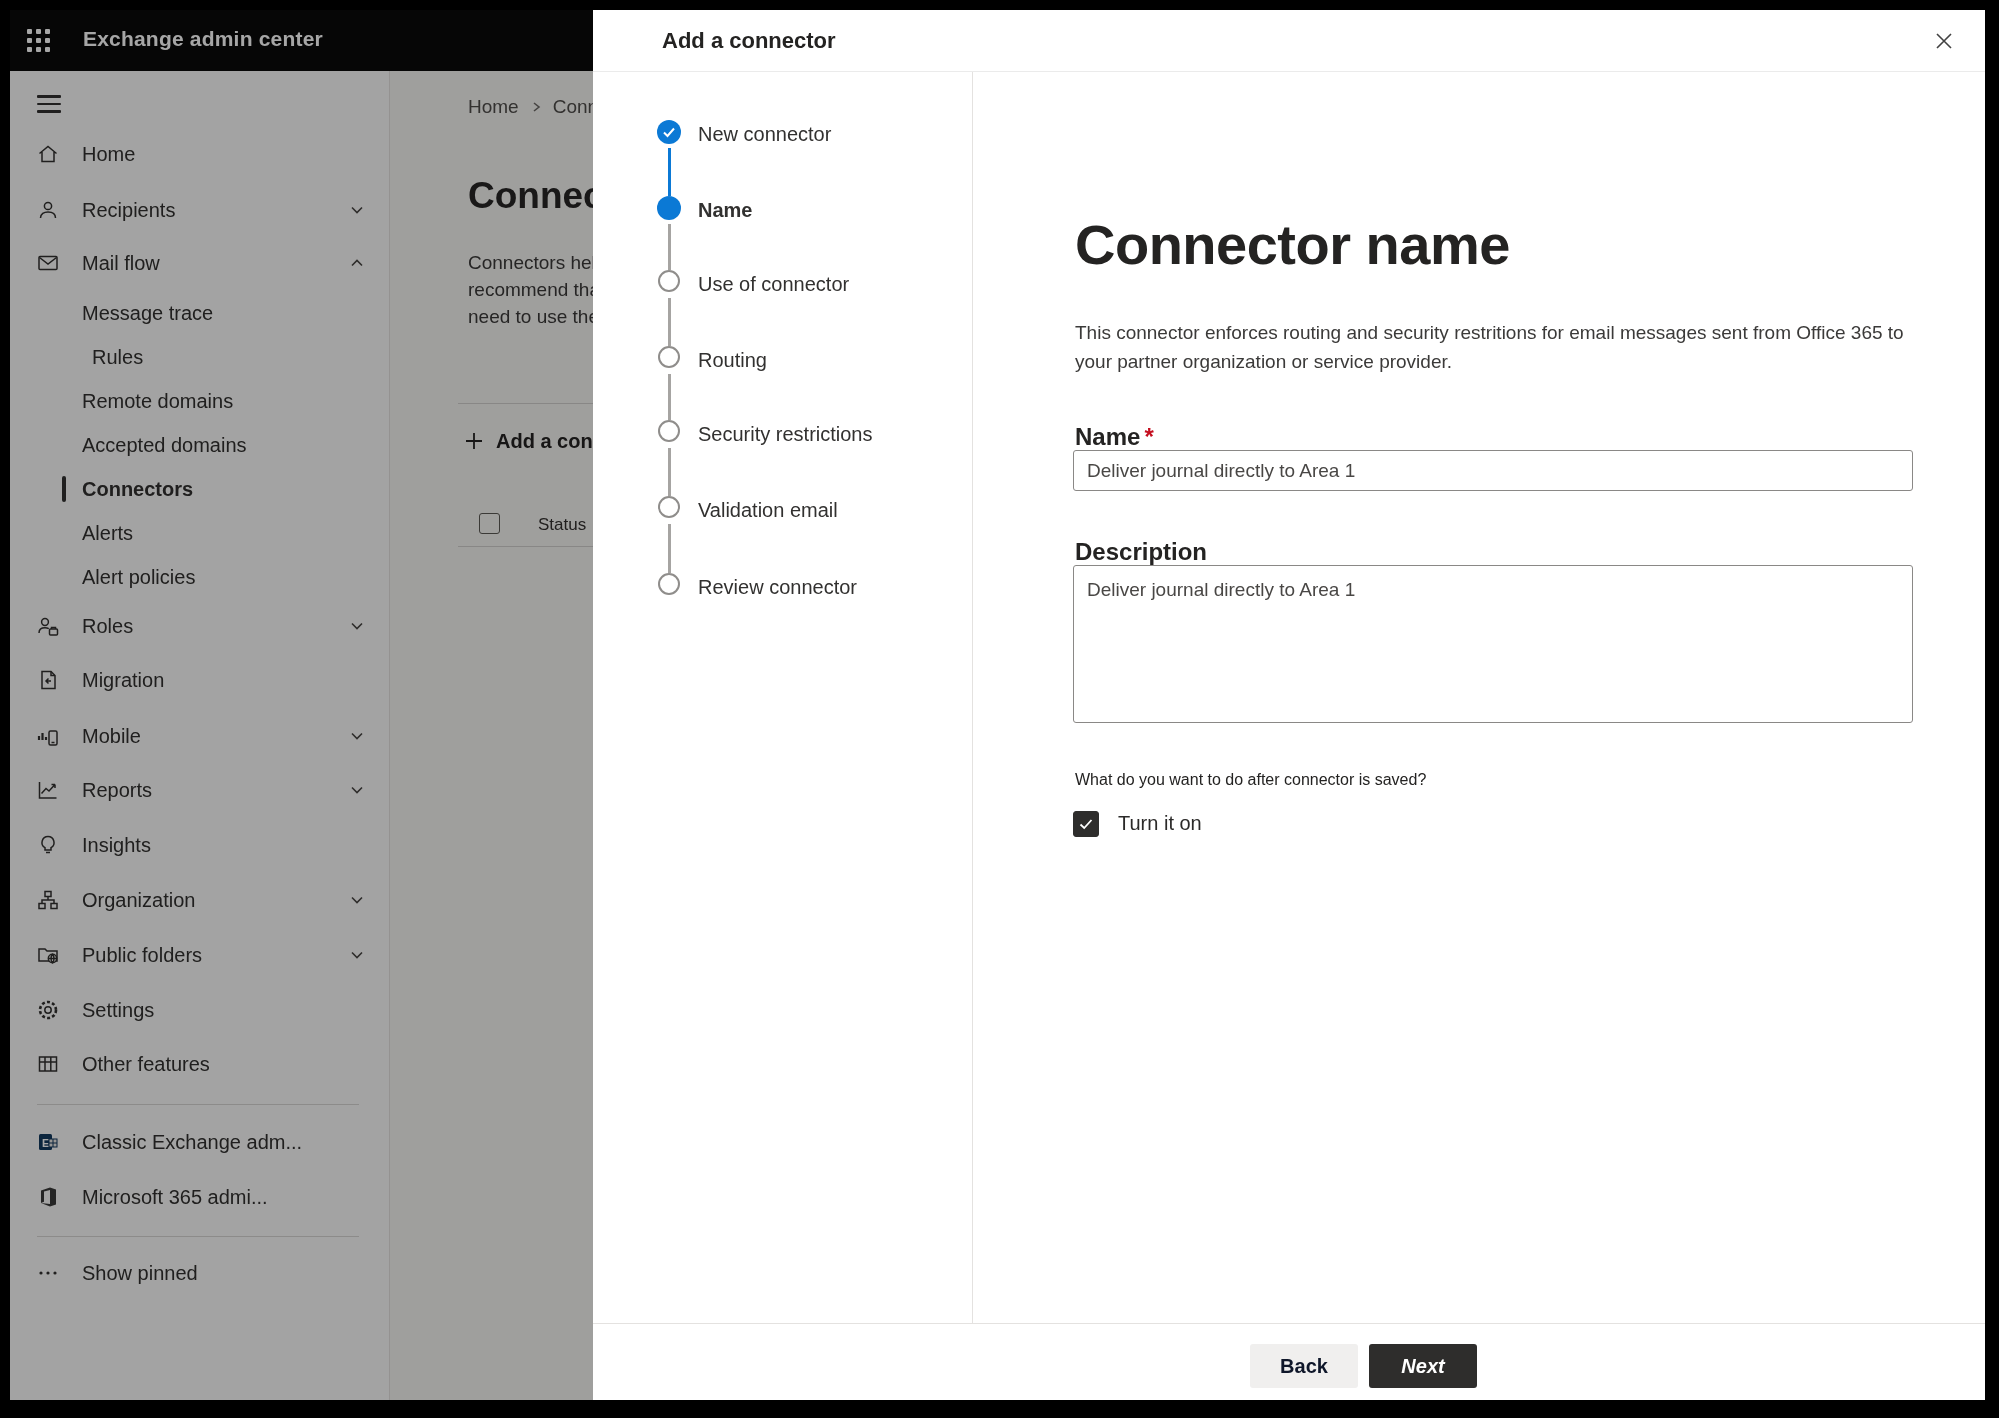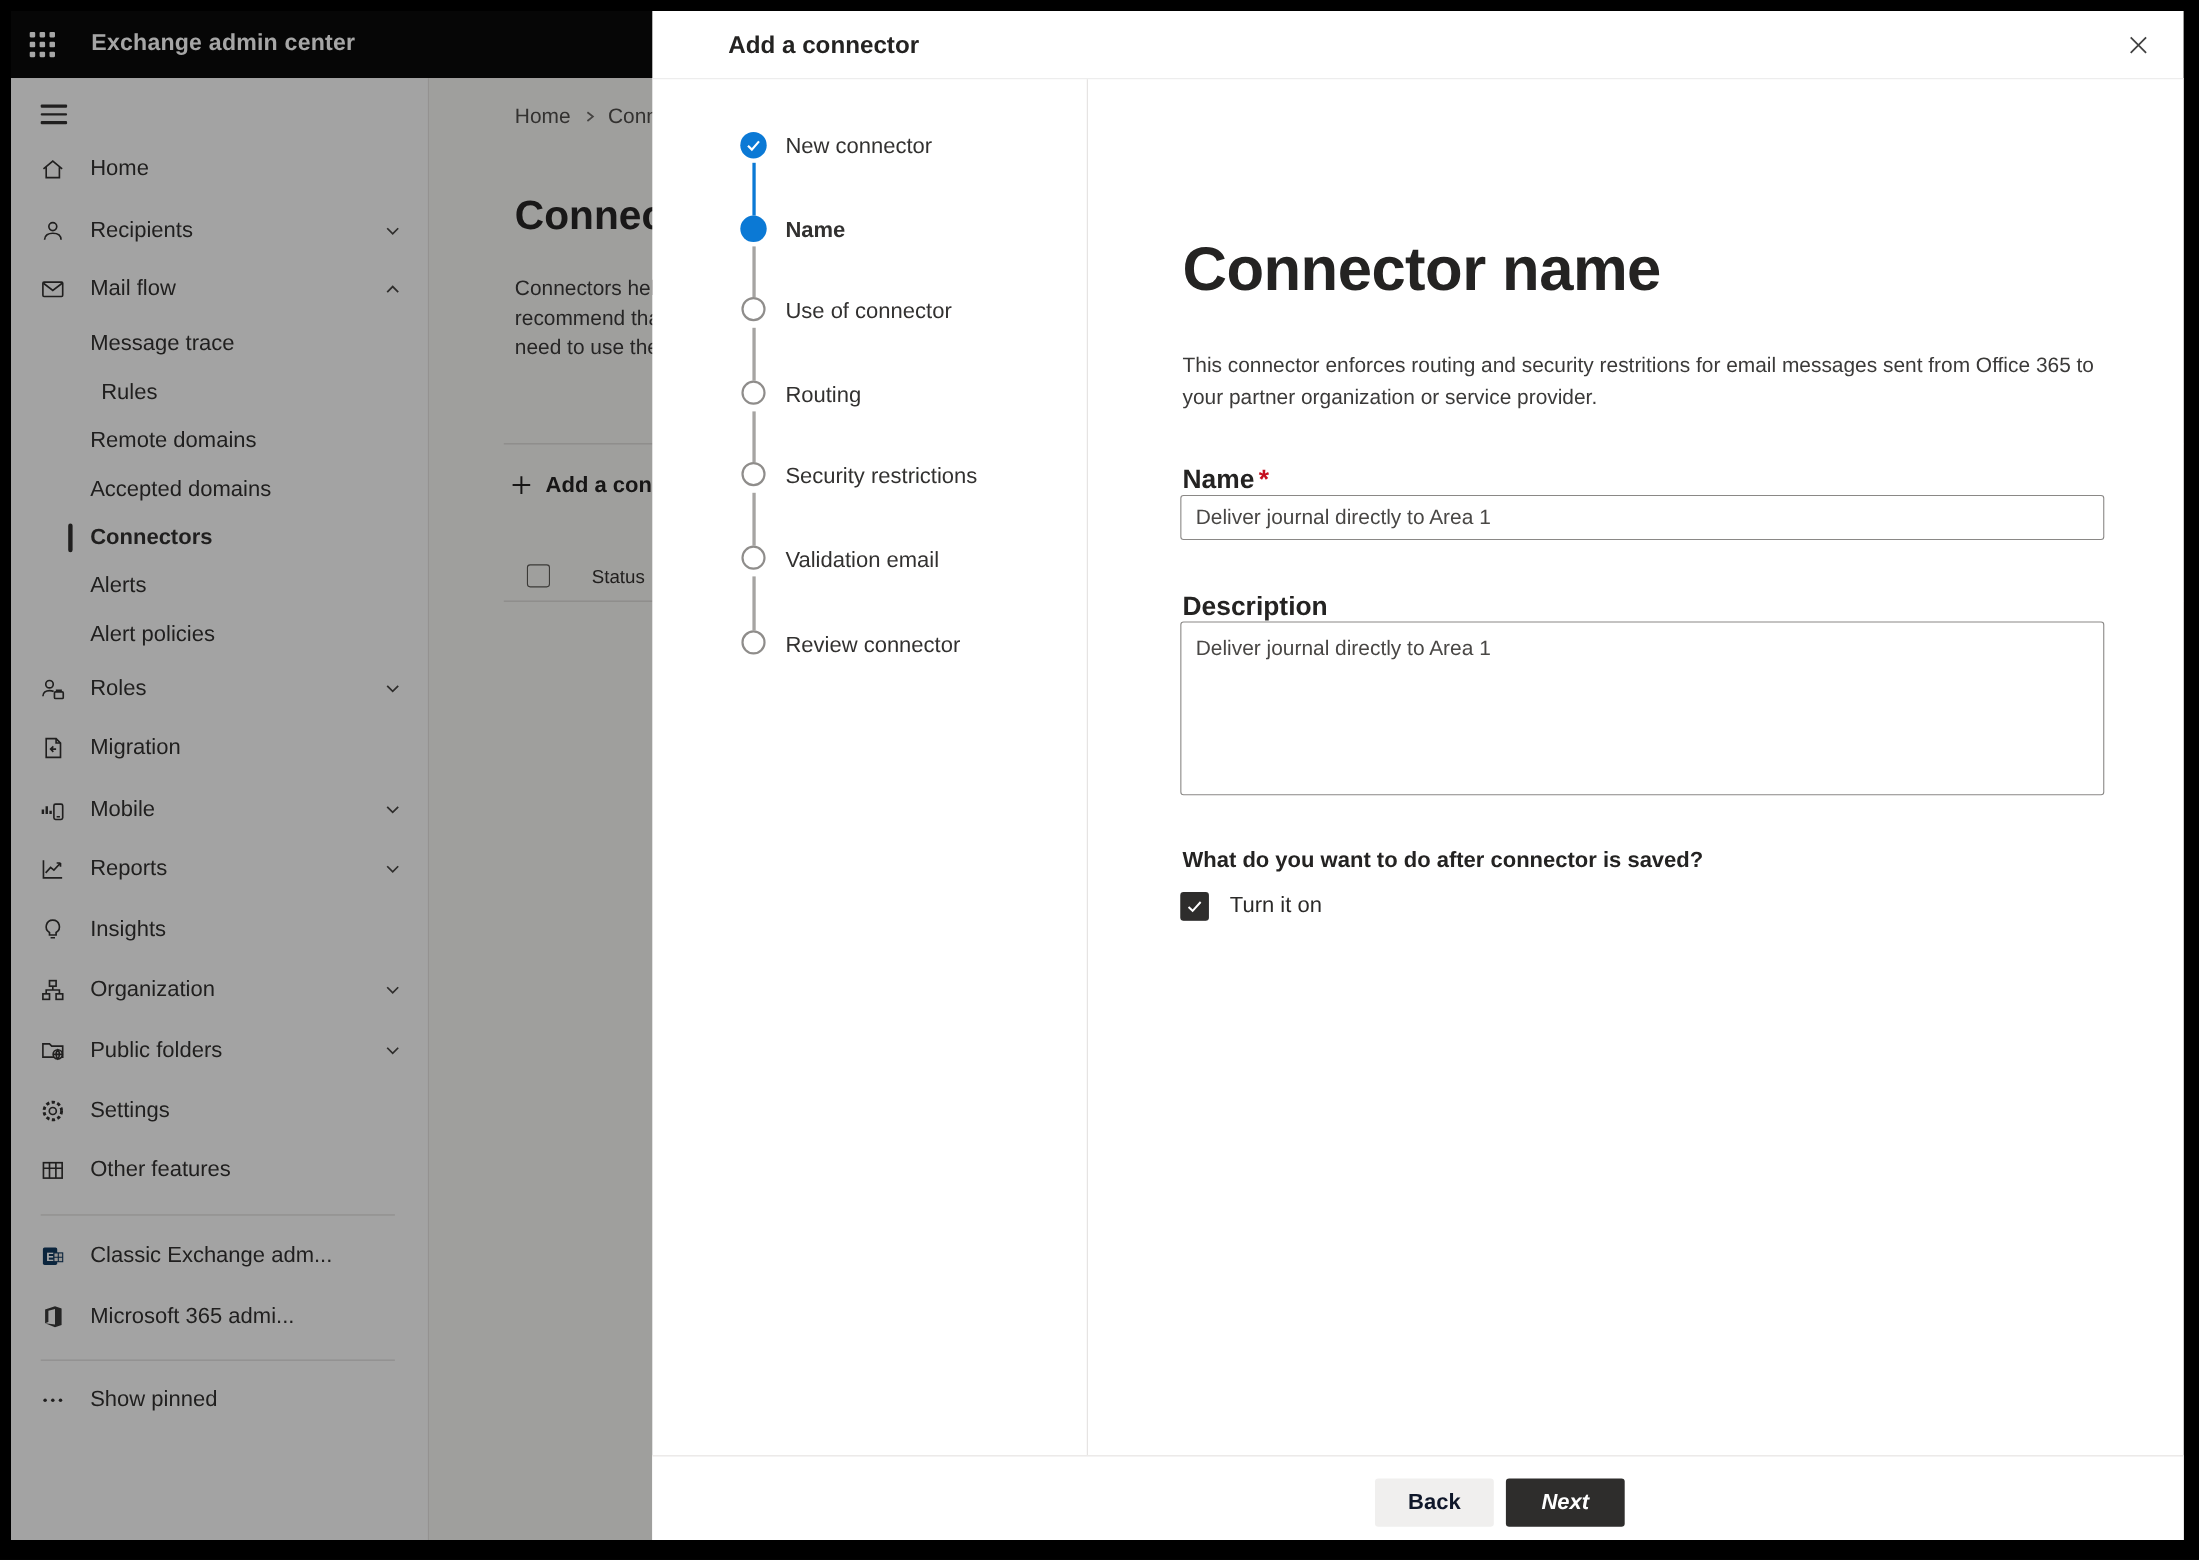--- a/index.html
+++ b/index.html
@@ -41,42 +41,42 @@
   .bg-div2 { position:absolute; left:68px; right:0; top:475px; height:1px; background:#d2d0ce; }
 
   .dim { position:absolute; inset:0; background:rgba(0,0,0,.35); z-index:5; }
 
   
   .modal { position:absolute; left:593px; top:10px; width:1392px; height:1390px; background:#fff; z-index:10; }
   .modal-header { position:absolute; left:0; top:0; right:0; height:62px; border-bottom:1px solid #ebebeb; }
   .modal-title { position:absolute; left:69px; top:18px; font-size:22px; font-weight:700; color:#242322; }
   .close-btn { position:absolute; right:24px; top:14px; width:34px; height:34px; display:flex; align-items:center; justify-content:center; cursor:pointer; background:none; border:none; }
 
-  .steps-panel { position:absolute; left:16px; top:62px; width:380px; bottom:77px; }
+  .steps-panel { position:absolute; left:0; top:62px; width:380px; bottom:77px; }
   .steps-panel .vline { position:absolute; right:0; top:0; bottom:0; width:1px; background:#e4e2e0; }
   .step-row { position:absolute; left:0; width:100%; height:28px; cursor:pointer; }
   .step-circle { position:absolute; border-radius:50%; }
   .step-circle.done, .step-circle.current { left:64px; width:24px; height:24px; background:#0b79d5; }
   .step-circle.todo { left:65px; width:22px; height:22px; background:#fff; border:2.5px solid #8f8d8b; }
   .step-circle svg { position:absolute; left:3px; top:3px; }
   .step-label { position:absolute; left:105px; top:50%; transform:translateY(-50%); font-size:20px; color:#323130; white-space:nowrap; }
   .step-row.current .step-label { font-weight:700; }
   .step-seg { position:absolute; left:75px; width:3px; background:#a6a4a2; }
   .step-seg.blue { background:#0b79d5; }
 
   .modal-content { position:absolute; left:414px; top:62px; right:0; bottom:77px; }
   .page-title { position:absolute; left:68px; top:140px; font-size:56px; font-weight:700; color:#242322; letter-spacing:-.5px; white-space:nowrap; }
   .page-desc { position:absolute; left:68px; top:246px; width:830px; font-size:19px; line-height:29px; color:#3b3a39; }
   .fld-label { position:absolute; left:68px; font-size:24px; font-weight:700; color:#242322; }
   .req { color:#c50f1f; font-weight:700; margin-left:4px; }
   .name-label { top:351px; }
   .txt-input { position:absolute; left:66px; top:378px; width:840px; height:41px; border:1.4px solid #8a8886; border-radius:3px; background:#fff; padding:0 13px; font-family:inherit; font-size:19px; color:#494745; }
   .desc-label { top:466px; }
   .txt-area { position:absolute; left:66px; top:493px; width:840px; height:158px; border:1.4px solid #8a8886; border-radius:3px; background:#fff; padding:11px 13px; font-family:inherit; font-size:19px; color:#494745; resize:none; line-height:26px; }
-  .question { position:absolute; left:68px; top:699px; font-size:20px; font-weight:700; color:#242322; }
+  .question { position:absolute; left:68px; top:699px; font-size:16px; font-weight:400; color:#242322; }
   .chk-row { position:absolute; left:66px; top:738px; height:27px; display:flex; align-items:center; gap:19px; cursor:pointer; }
   .chk-box { width:26px; height:26px; background:#2e2d2c; border:1.4px solid #2e2d2c; border-radius:3px; display:flex; align-items:center; justify-content:center; }
   .chk-label { font-size:20px; color:#2b2a29; }
 
   .modal-footer { position:absolute; left:0; bottom:0; right:0; height:77px; border-top:1px solid #e4e2e0; background:#fff; }
   .btn { position:absolute; top:20px; width:108px; height:44px; border:none; border-radius:3px; font-family:inherit; font-size:20px; font-weight:700; cursor:pointer; }
   .btn-back { left:657px; background:#f0efee; color:#0f172a; }
   .btn-next { left:776px; background:#2e2d2c; color:#fff;font-style:italic; }
 </style>
 </head>

